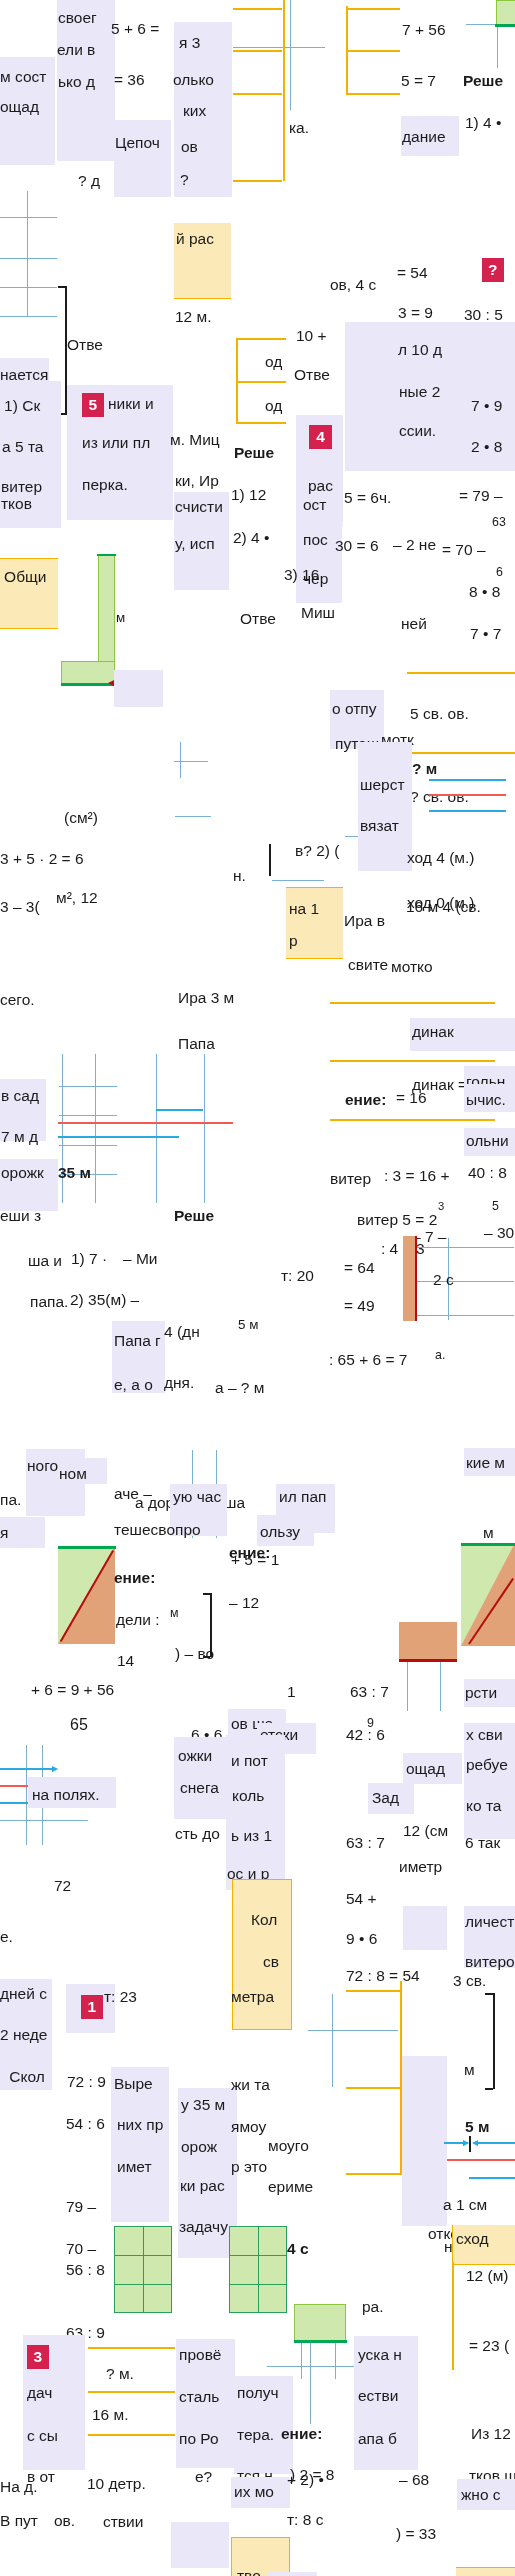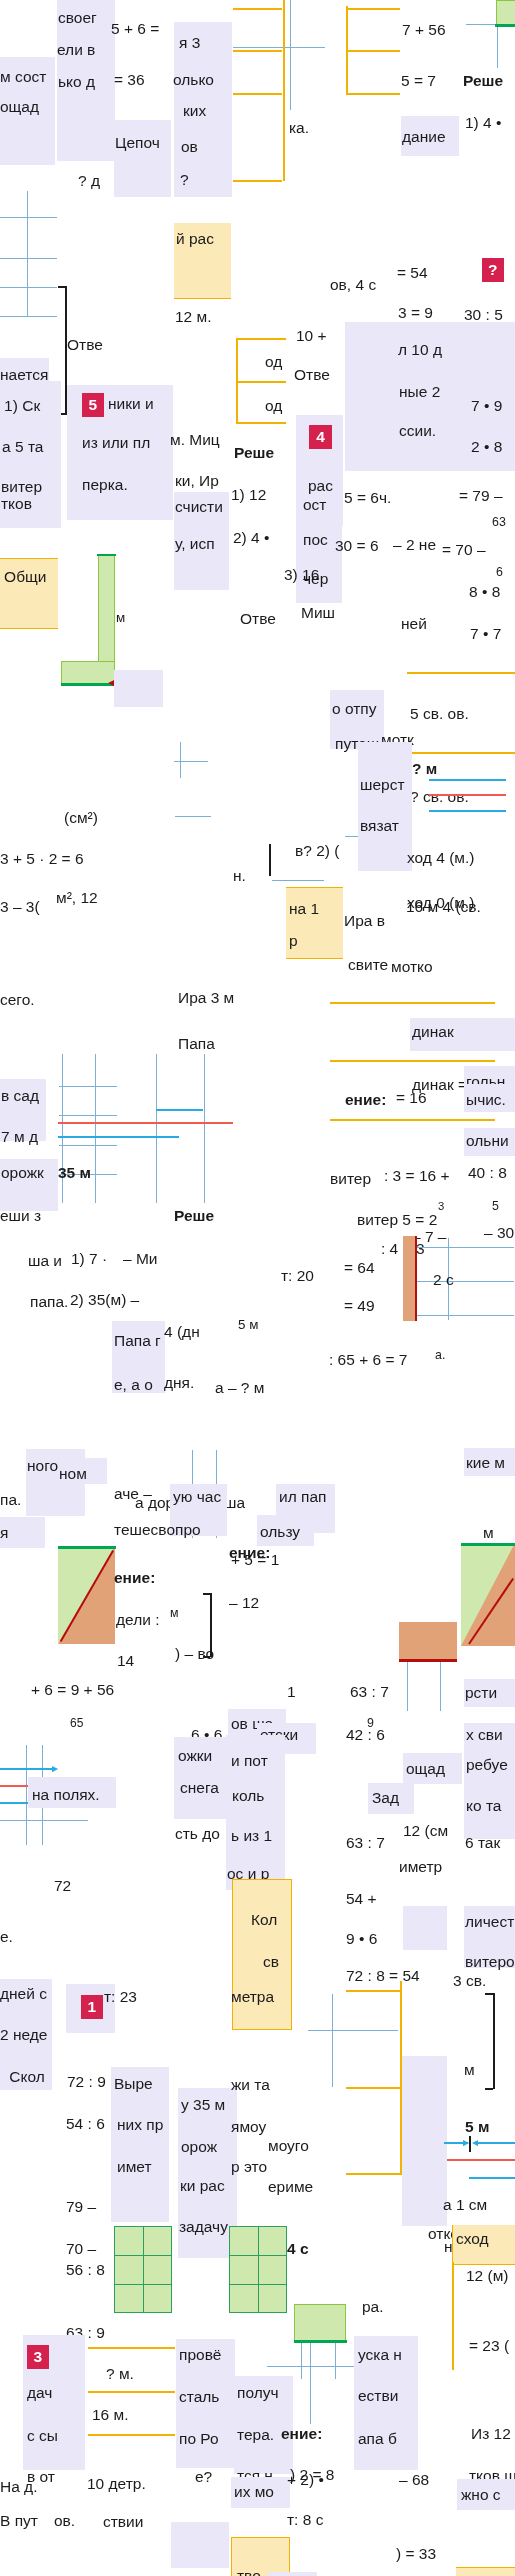--- a/index.html
+++ b/index.html
@@ -291,21 +291,21 @@
     <div class="frag t" style="left: 116px; top: 1612px;">дели :</div>
     <div class="frag t" style="left: 170px; top: 1607px; font-size: 12.4px;">м</div>
     <div class="frag ln" style="left: 210px; top: 1593px; width: 1.5px; height: 64px; background: rgb(27, 27, 27);"></div>
     <div class="frag ln" style="left: 203px; top: 1593px; width: 7.2px; height: 1.5px; background: rgb(27, 27, 27);"></div>
     <div class="frag ln" style="left: 203px; top: 1656px; width: 7.2px; height: 1.5px; background: rgb(27, 27, 27);"></div>
     <div class="frag t" style="left: 231px; top: 1552px;">+ 5 = 1</div>
     <div class="frag t" style="left: 229px; top: 1595px;">– 12</div>
     <div class="frag t" style="left: 117px; top: 1653px;">14</div>
     <div class="frag t" style="left: 175px; top: 1646px;">) – во</div>
     <div class="frag t" style="left: 31px; top: 1682px;">+ 6 = 9 + 56</div>
-    <div class="frag t" style="left: 70px; top: 1717px; font-size: 12px;">65</div>
+    <div class="frag t" style="left: 70px; top: 1717px; font-size: 16px;">65</div>
     <div class="frag t" style="left: 287px; top: 1684px;">1</div>
     <div class="frag lav" style="left: 228px; top: 1709px; width: 58px; height: 30px;"></div>
     <div class="frag t" style="left: 231px; top: 1716px;">ов ше</div>
     <div class="frag t" style="left: 350px; top: 1684px;">63 : 7</div>
     <div class="frag t" style="left: 367px; top: 1717px; font-size: 12.4px;">9</div>
     <div class="frag tan" style="left: 399px; top: 1622px; width: 58px; height: 39px;"></div>
     <div class="frag ln" style="left: 399px; top: 1659px; width: 58px; height: 2.6px; background: rgb(181, 13, 13);"></div>
     <div class="frag ln" style="left: 407px; top: 1662px; width: 1px; height: 49px; background: rgb(123, 175, 212);"></div>
     <div class="frag ln" style="left: 440px; top: 1662px; width: 1px; height: 49px; background: rgb(123, 175, 212);"></div>
     <div class="frag lav" style="left: 464px; top: 1679px; width: 52px; height: 28px;"></div>
@@ -456,20 +456,20 @@
     <div class="frag lav" style="left: 231px; top: 2477px; width: 59px; height: 31px;"></div>
     <div class="frag t" style="left: 234px; top: 2484px;">их мо</div>
     <div class="frag t" style="left: 287px; top: 2472px;">+ 2) •</div>
     <div class="frag t" style="left: 399px; top: 2472px;">– 68</div>
     <div class="frag lav" style="left: 457px; top: 2479px; width: 58px; height: 31px;"></div>
     <div class="frag t" style="left: 461px; top: 2487px;">жно с</div>
     <div class="frag t" style="left: 0px; top: 2513px;">В пут</div>
     <div class="frag t" style="left: 54px; top: 2513px;">ов.</div>
     <div class="frag t" style="left: 103px; top: 2514px;">ствии</div>
     <div class="frag t" style="left: 287px; top: 2512px;">т: 8 с</div>
-    <div class="frag t" style="left: 396px; top: 2526px; margin-top: 20px;">) = 33</div>
+    <div class="frag t" style="left: 396px; top: 2526px;">) = 33</div>
     <div class="frag lav" style="left: 171px; top: 2522px; width: 58px; height: 46px;"></div>
     <div class="frag yb" style="left: 231px; top: 2537px; width: 57px; height: 134px; border-width: 1.5px; border-style: solid; border-color: rgb(242, 178, 0);"></div>
     <div class="frag t" style="left: 237px; top: 2568px;">тво</div>
     <div class="frag lav" style="left: 268px; top: 2572px; width: 49px; height: 54px;"></div>
     <div class="frag yb" style="left: 456px; top: 2567px; width: 59px; height: 88px; border-top: 1.5px solid rgb(242, 178, 0); border-bottom: 1.5px solid rgb(242, 178, 0);"></div>
   </div>
 
 
 </body></html>

